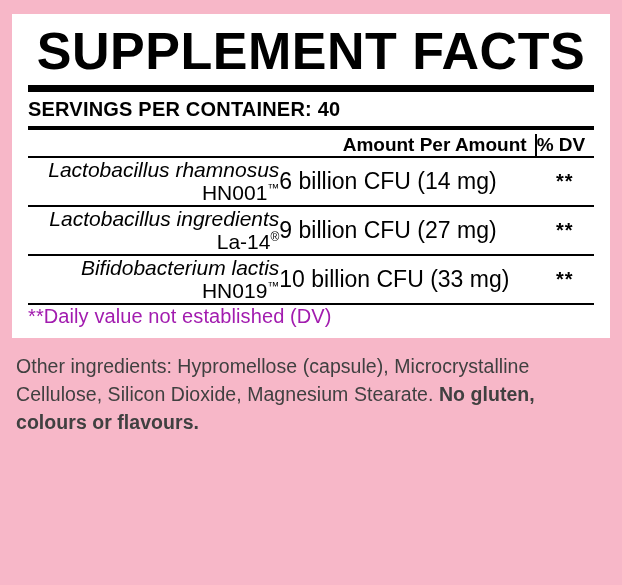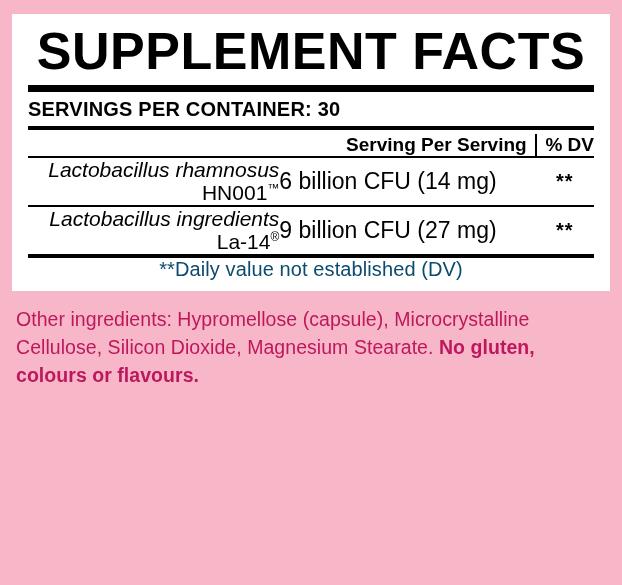--- a/index.html
+++ b/index.html
@@ -70,21 +70,21 @@
     padding-bottom: 3px;
     text-align: right;
   }
   .hdr-row th.hdr-blank { text-align: left; }
   .hdr-row th.hdr-amt {
     text-align: right;
     padding-right: 8px;
     border-right: 2px solid #000;
   }
   .hdr-row th.hdr-dv {
-    text-align: right;
+    text-align: left;
   }
   .ing-row td {
     padding: 8px 0 8px 0;
   }
   .ing-name {
     font-size: 21px;
     color: #000;
     line-height: 1.12;
     text-align: right;
   }
@@ -110,60 +110,59 @@
   }
   .sep-row td {
     border-top: 2px solid #000;
     height: 0;
     line-height: 0;
     font-size: 0;
     padding: 0;
   }
   .footnote {
     font-size: 20px;
-    color: #0c4a6e;
+    color: #a21caf;
     padding-top: 6px;
     padding-bottom: 2px;
     letter-spacing: 0.1px;
-    text-align: center;
   }
   .other-ing {
     margin: 14px 4px 0 4px;
     font-size: 19.5px;
     line-height: 1.45;
-    color: #be185d;
+    color: #404040;
     letter-spacing: 0.05px;
   }
   .other-ing b { font-weight: bold; }
 </style>
 </head>
 <body>
 
 <div class="page">
 
   <div class="panel">
 
     <div class="title">SUPPLEMENT FACTS</div>
 
     <div class="rule-thick"></div>
 
-    <div class="serving-line">SERVINGS PER CONTAINER: 30</div>
+    <div class="serving-line">SERVINGS PER CONTAINER: 40</div>
 
     <div class="rule-med"></div>
 
     <table class="facts">
       <colgroup>
         <col class="col-name">
         <col class="col-amt">
         <col class="col-dv">
       </colgroup>
       <thead>
         <tr class="hdr-row">
           <th class="hdr-blank"></th>
-          <th class="hdr-amt">Serving Per Serving</th>
+          <th class="hdr-amt">Amount Per Amount</th>
           <th class="hdr-dv">% DV</th>
         </tr>
       </thead>
       <tbody>
         <tr class="sep-row">
             <td colspan="3"></td>
           </tr>
 
         <tr class="ing-row">
           <td class="ing-name"><span class="it">Lactobacillus rhamnosus</span><span> HN001</span><span class="sup">™</span></td>
@@ -178,20 +177,25 @@
         <tr class="ing-row">
           <td class="ing-name"><span class="it">Lactobacillus ingredients</span><span> La-14</span><span class="sup">®</span></td>
           <td class="ing-amt">9 billion CFU (27 mg)</td>
           <td class="ing-dv">**</td>
         </tr>
 
         <tr class="sep-row">
             <td colspan="3"></td>
           </tr>
 
+        <tr class="ing-row">
+          <td class="ing-name"><span class="it">Bifidobacterium lactis</span><span> HN019</span><span class="sup">™</span></td>
+          <td class="ing-amt">10 billion CFU (33 mg)</td>
+          <td class="ing-dv">**</td>
+        </tr>
 
         <tr class="sep-row">
             <td colspan="3"></td>
           </tr>
 
         <tr>
           <td class="footnote" colspan="3">**Daily value not established (DV)</td>
         </tr>
       </tbody>
     </table>

